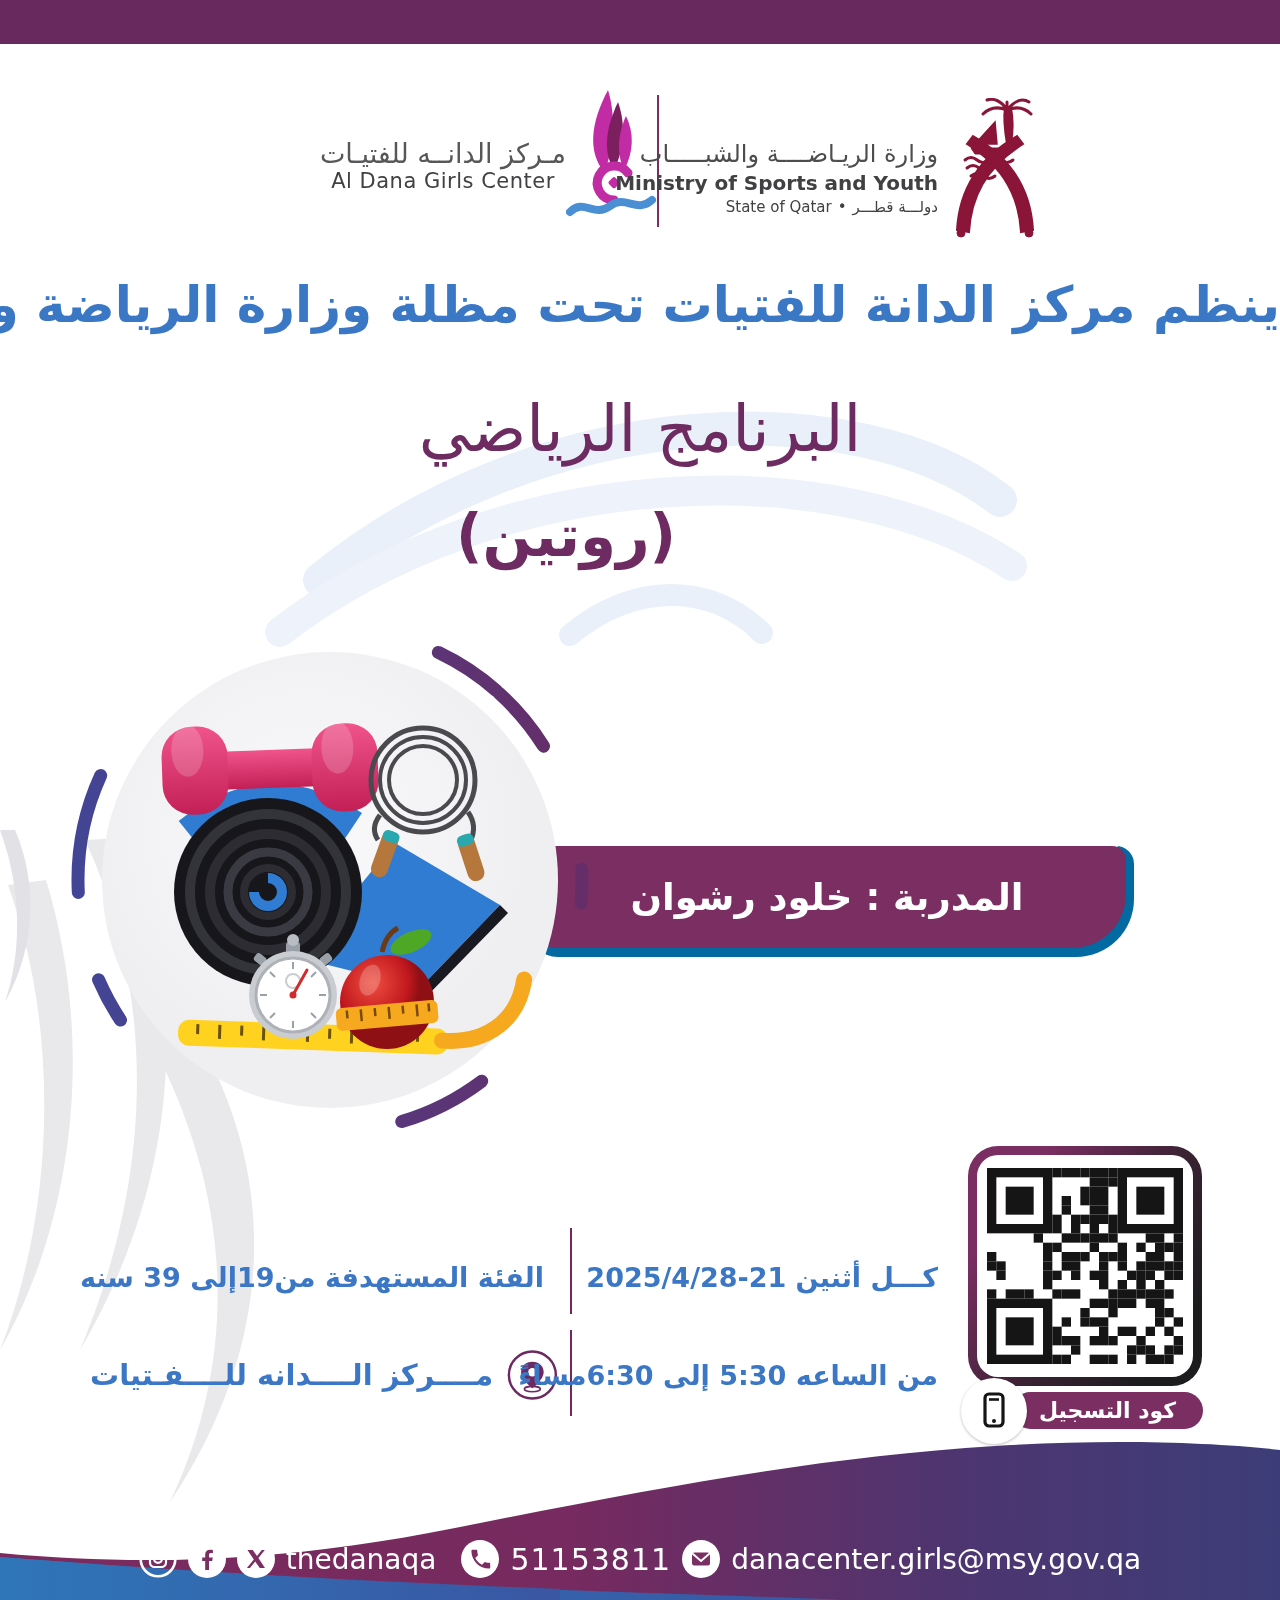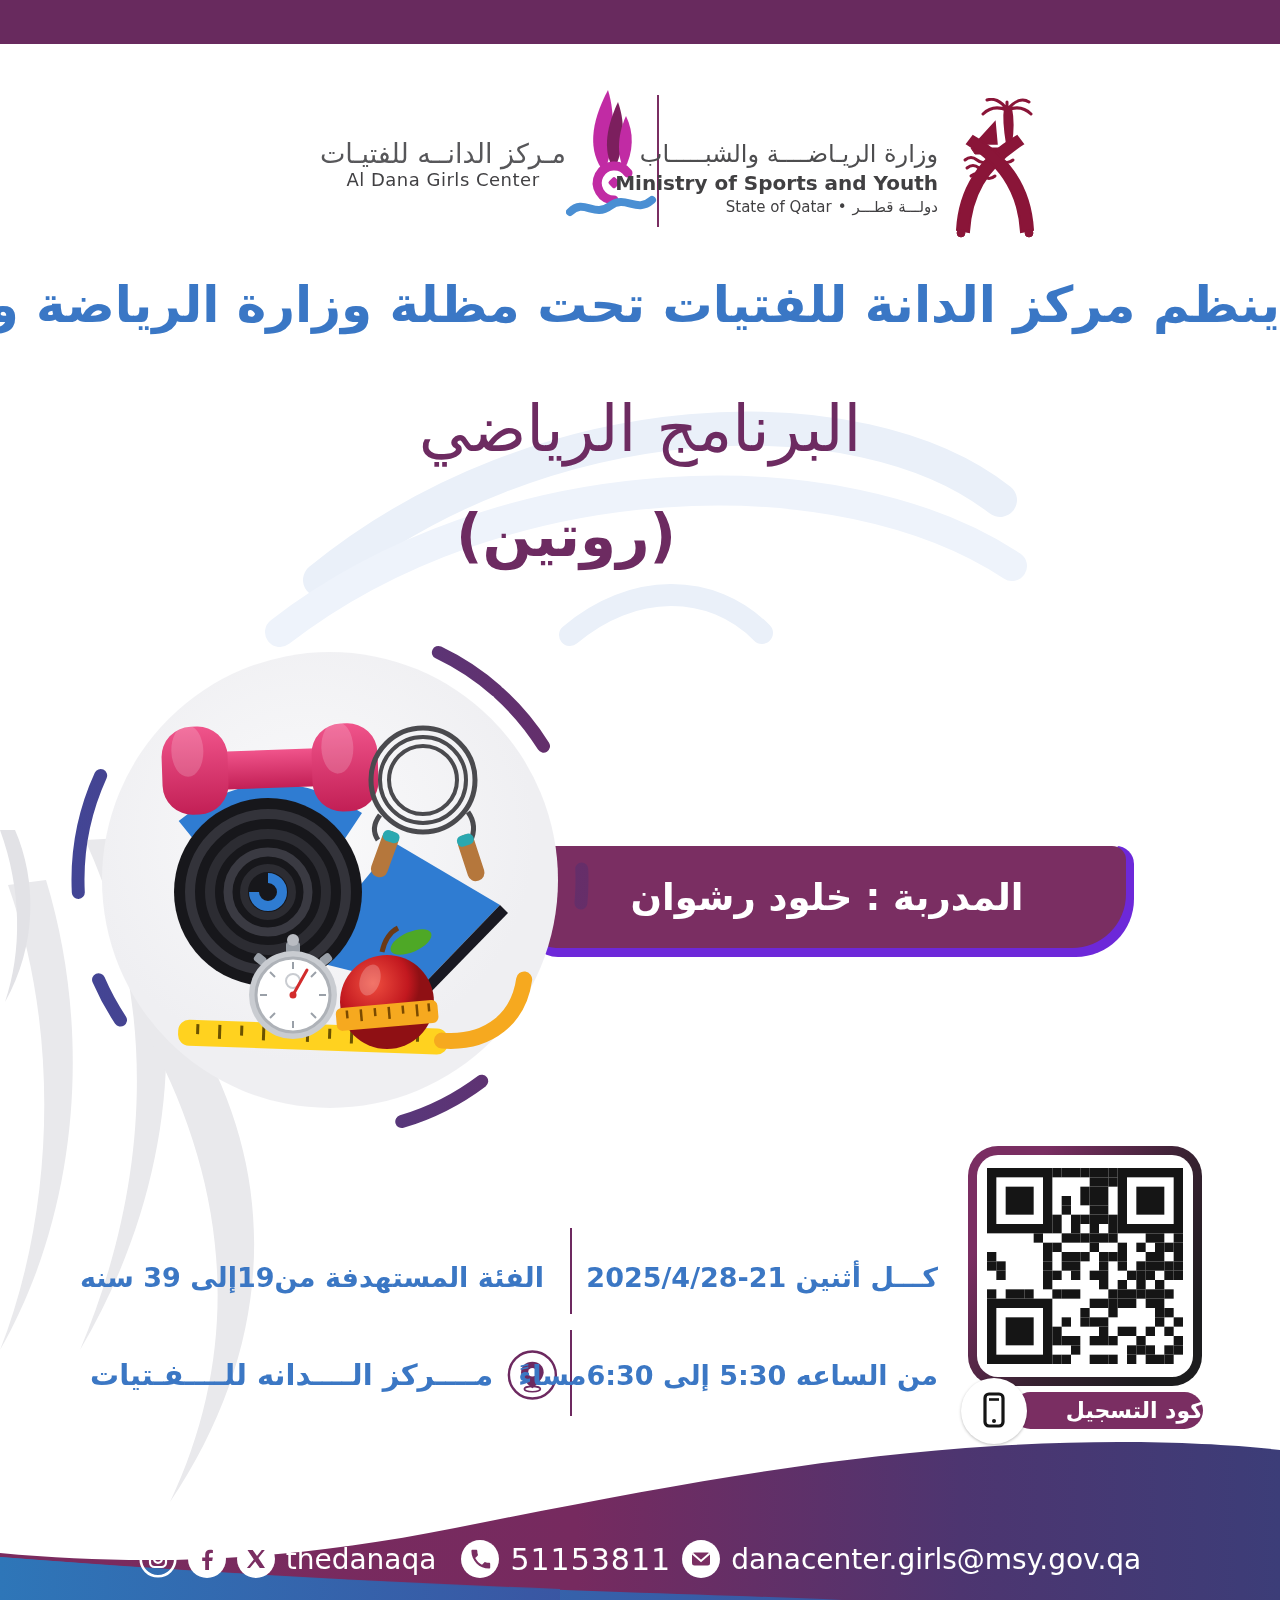--- a/index.html
+++ b/index.html
@@ -4,21 +4,21 @@
 <style>
   html,body{margin:0;padding:0;background:#fff;}
   .page{position:relative;width:1280px;height:1600px;background:#fff;overflow:hidden;
         font-family:"DejaVu Sans",sans-serif;}
   
   .topbar{position:absolute;top:0;left:0;width:1280px;height:44px;background:#682a5e;}
   
   .hdr-dana{position:absolute;left:318px;top:138px;width:250px;display:flex;flex-direction:column;
             align-items:center;gap:0;}
   .hdr-dana .ar{font-size:27px;color:#57575a;white-space:nowrap;}
-  .hdr-dana .en{font-size:18px;color:#414043;white-space:nowrap;letter-spacing:.5px;}
+  .hdr-dana .en{font-size:21px;color:#414043;white-space:nowrap;letter-spacing:.5px;}
   .dana-mark{position:absolute;left:566px;top:88px;}
   .hdr-divider{position:absolute;left:657px;top:95px;width:2px;height:132px;background:#7a2e62;}
   .hdr-ministry{position:absolute;left:662px;top:140px;width:276px;display:flex;flex-direction:column;
                 align-items:flex-end;gap:3px;text-align:right;}
   .hdr-ministry .ar{font-size:24px;color:#4d4d4f;white-space:nowrap;}
   .hdr-ministry .en{font-size:20px;font-weight:bold;color:#414042;white-space:nowrap;}
   .hdr-ministry .state{font-size:15px;color:#414042;white-space:nowrap;display:flex;gap:6px;align-items:center;}
   .emblem{position:absolute;left:945px;top:98px;}
   
   .subtitle{position:absolute;left:0;top:276px;width:1280px;text-align:left;
@@ -27,39 +27,39 @@
               font-size:64px;font-weight:normal;color:#6d2b61;}
   .title-sub{position:absolute;left:0;top:502px;width:1132px;text-align:center;
              font-size:58px;font-weight:bold;color:#6d2b61;}
   .watermark{position:absolute;left:240px;top:330px;pointer-events:none;}
   
   .swirls{position:absolute;left:0;top:830px;pointer-events:none;}
   
   .illus{position:absolute;left:70px;top:600px;z-index:3;}
   
   .banner-shell{position:absolute;left:528px;top:846px;width:606px;height:111px;z-index:2;
-                background:#6d28d9;border-radius:26px 18px 58px 30px;}
+                background:#0369a1;border-radius:26px 18px 58px 30px;}
   .banner-hl{position:absolute;left:20px;top:-12px;right:16px;height:26px;background:#fff;
              border-radius:14px;transform:rotate(-.7deg);}
   .banner-inner{position:absolute;left:0;top:0;right:8px;bottom:9px;background:#7a2e62;
                 border-radius:24px 14px 54px 28px;display:flex;align-items:center;justify-content:center;}
   .banner-inner .txt{font-size:37px;font-weight:bold;color:#fff;white-space:nowrap;}
   
   .info-row{position:absolute;display:flex;align-items:center;justify-content:flex-end;gap:14px;height:58px;}
   .info-row .txt{font-size:27px;font-weight:bold;color:#3b77c4;white-space:nowrap;}
   .info-row.loc .txt{font-size:29px;}
   .vdiv{position:absolute;width:2px;background:#6d2960;}
   .date-txt{display:inline-flex;gap:9px;direction:rtl;}
   
   .qr-frame{position:absolute;left:968px;top:1146px;width:234px;height:240px;border-radius:30px;
             background:linear-gradient(125deg,#7a2e62 20%,#3a2233 55%,#1c1c1e 85%);padding:0;}
   .qr-white{position:absolute;left:9px;top:9px;right:9px;bottom:9px;background:#fff;border-radius:21px;
             display:flex;align-items:center;justify-content:center;}
   .qr-pill{position:absolute;left:1012px;top:1392px;width:191px;height:37px;background:#7a2e62;
-           border-radius:19px;display:flex;align-items:center;justify-content:flex-end;}
+           border-radius:19px;display:flex;align-items:center;justify-content:center;}
   .qr-pill .txt{font-size:22px;font-weight:bold;color:#fff;white-space:nowrap;}
   .qr-phone{position:absolute;left:961px;top:1378px;width:66px;height:66px;border-radius:50%;
             background:#fff;box-shadow:0 1px 3px rgba(0,0,0,.25);display:flex;align-items:center;justify-content:center;}
   
   .footer-waves{position:absolute;left:0;top:1425px;}
   .contact{position:absolute;left:0;top:1540px;width:1280px;display:flex;align-items:center;
            justify-content:center;gap:11px;z-index:5;}
   .contact .txt{color:#fff;font-size:28px;white-space:nowrap;}
   .contact .num{font-size:30px;letter-spacing:1px;}
   .cicon{display:flex;align-items:center;justify-content:center;}

